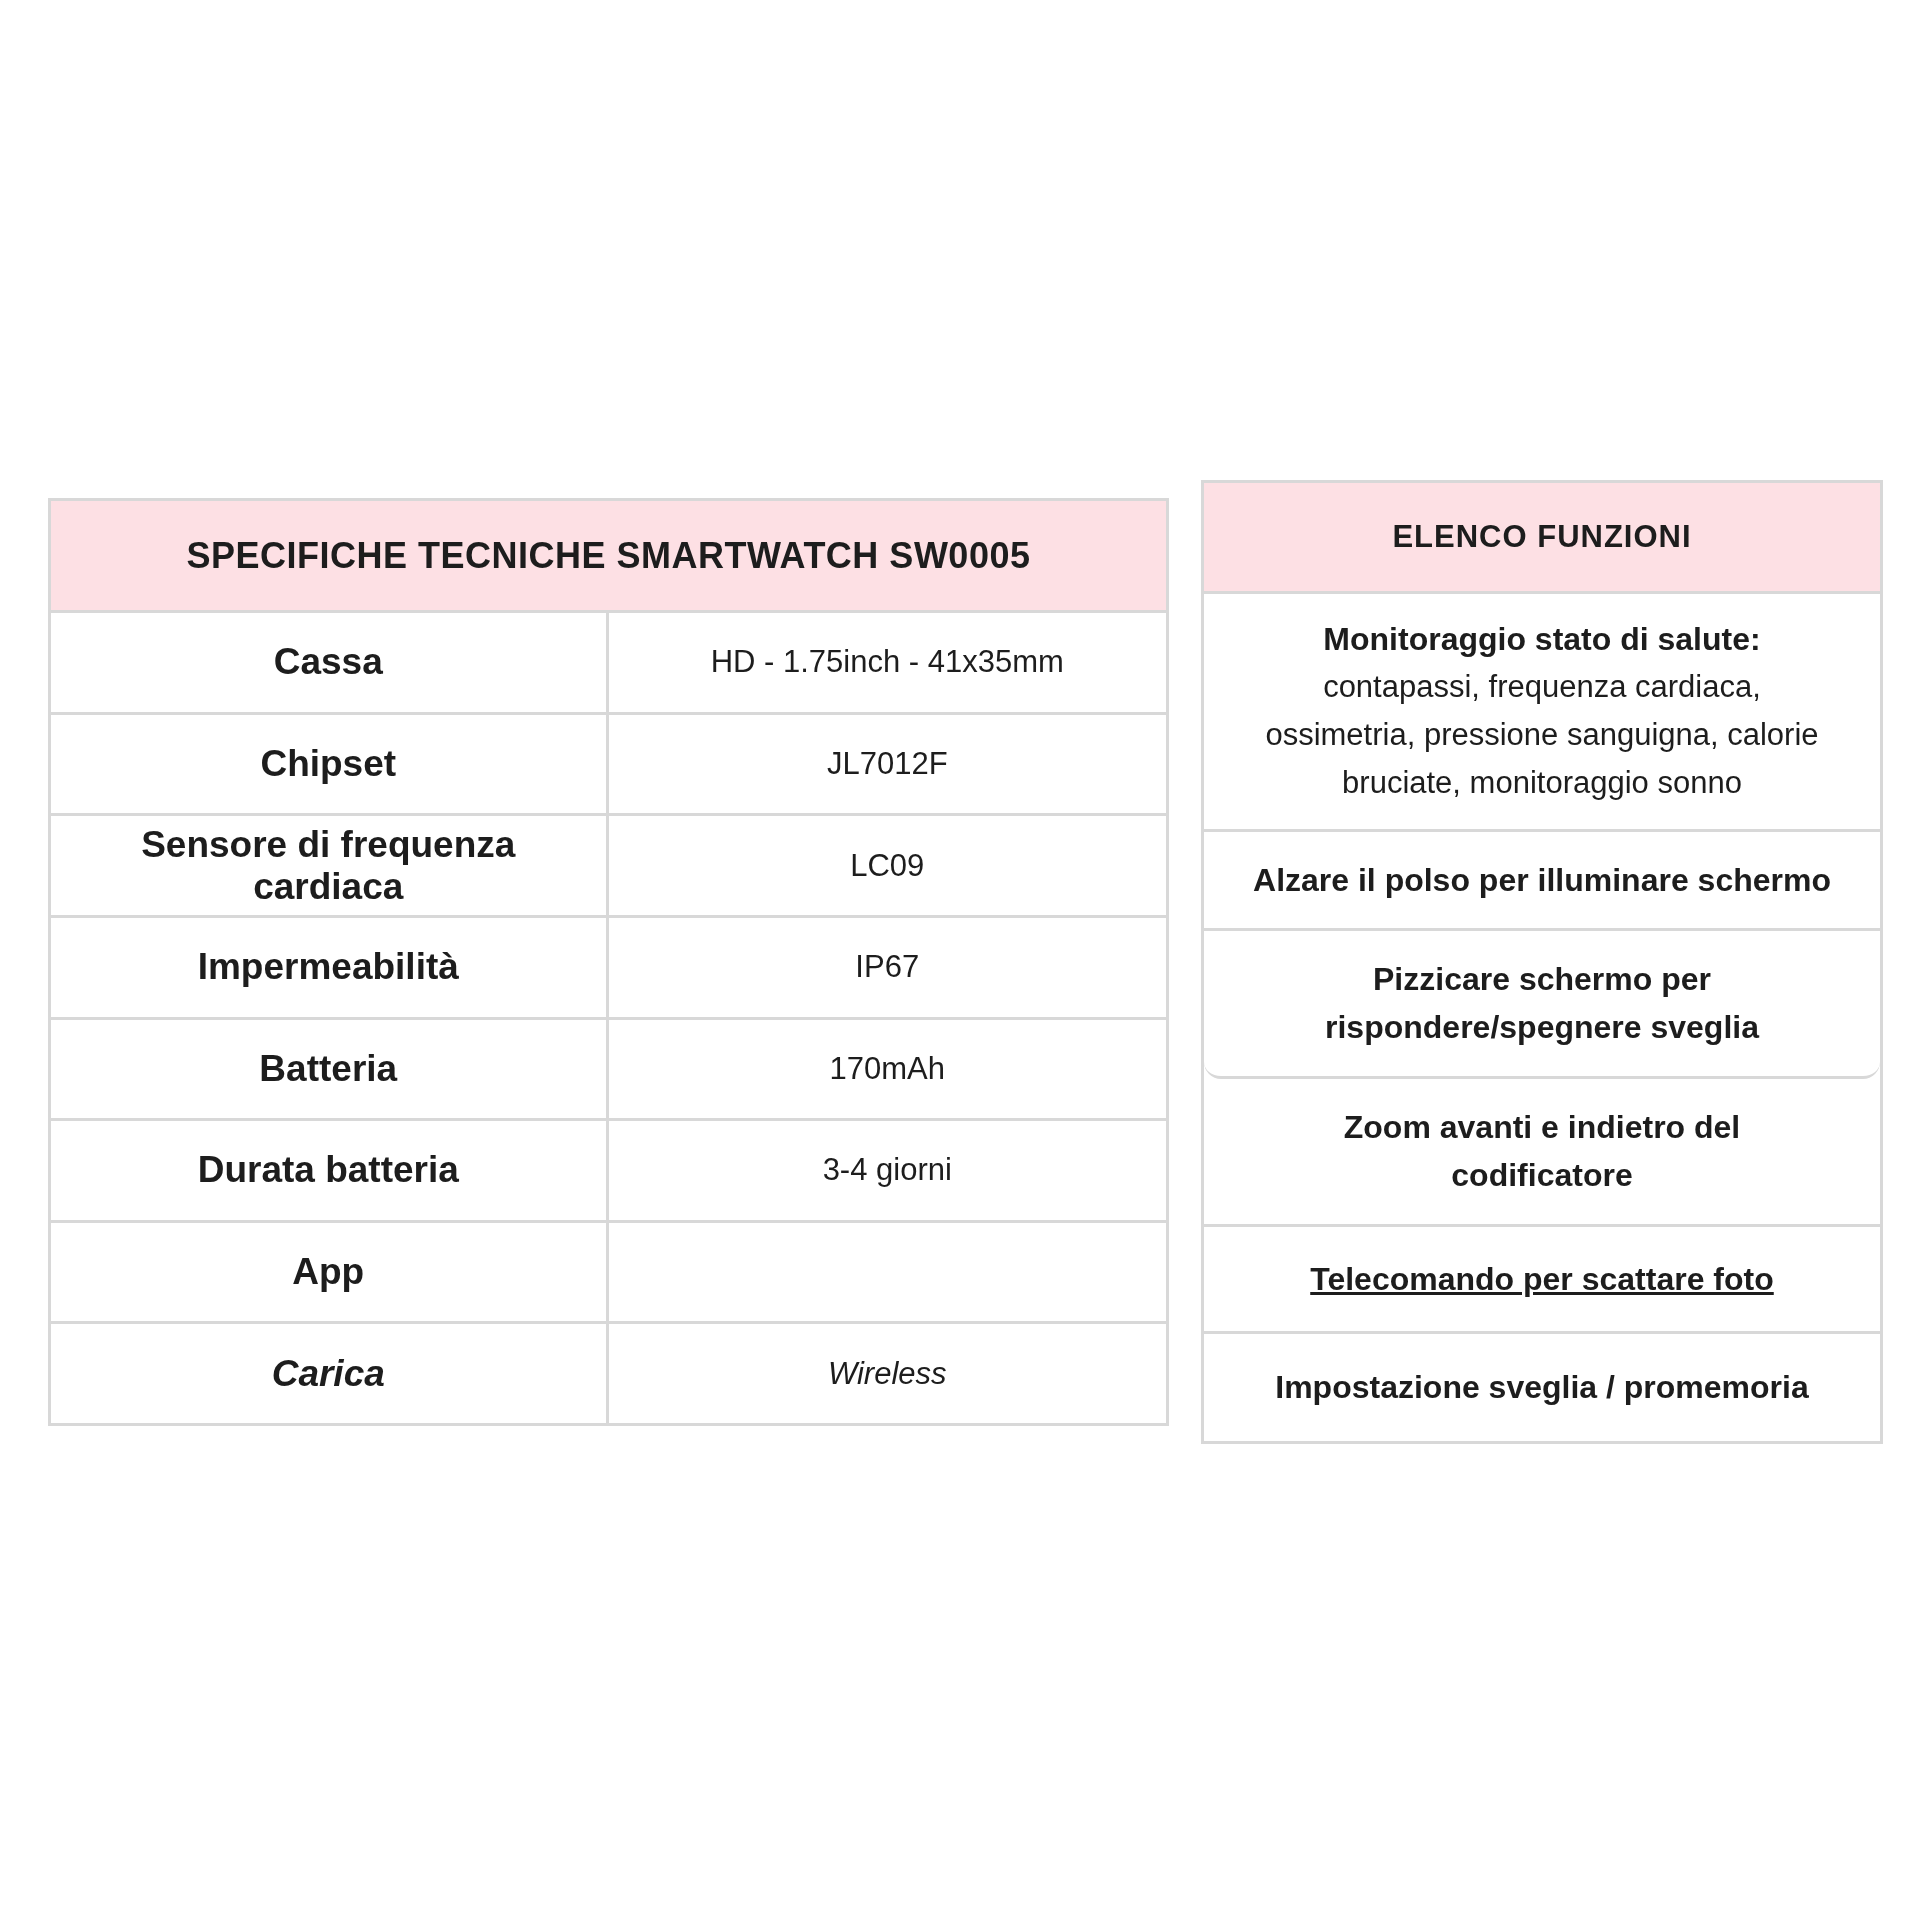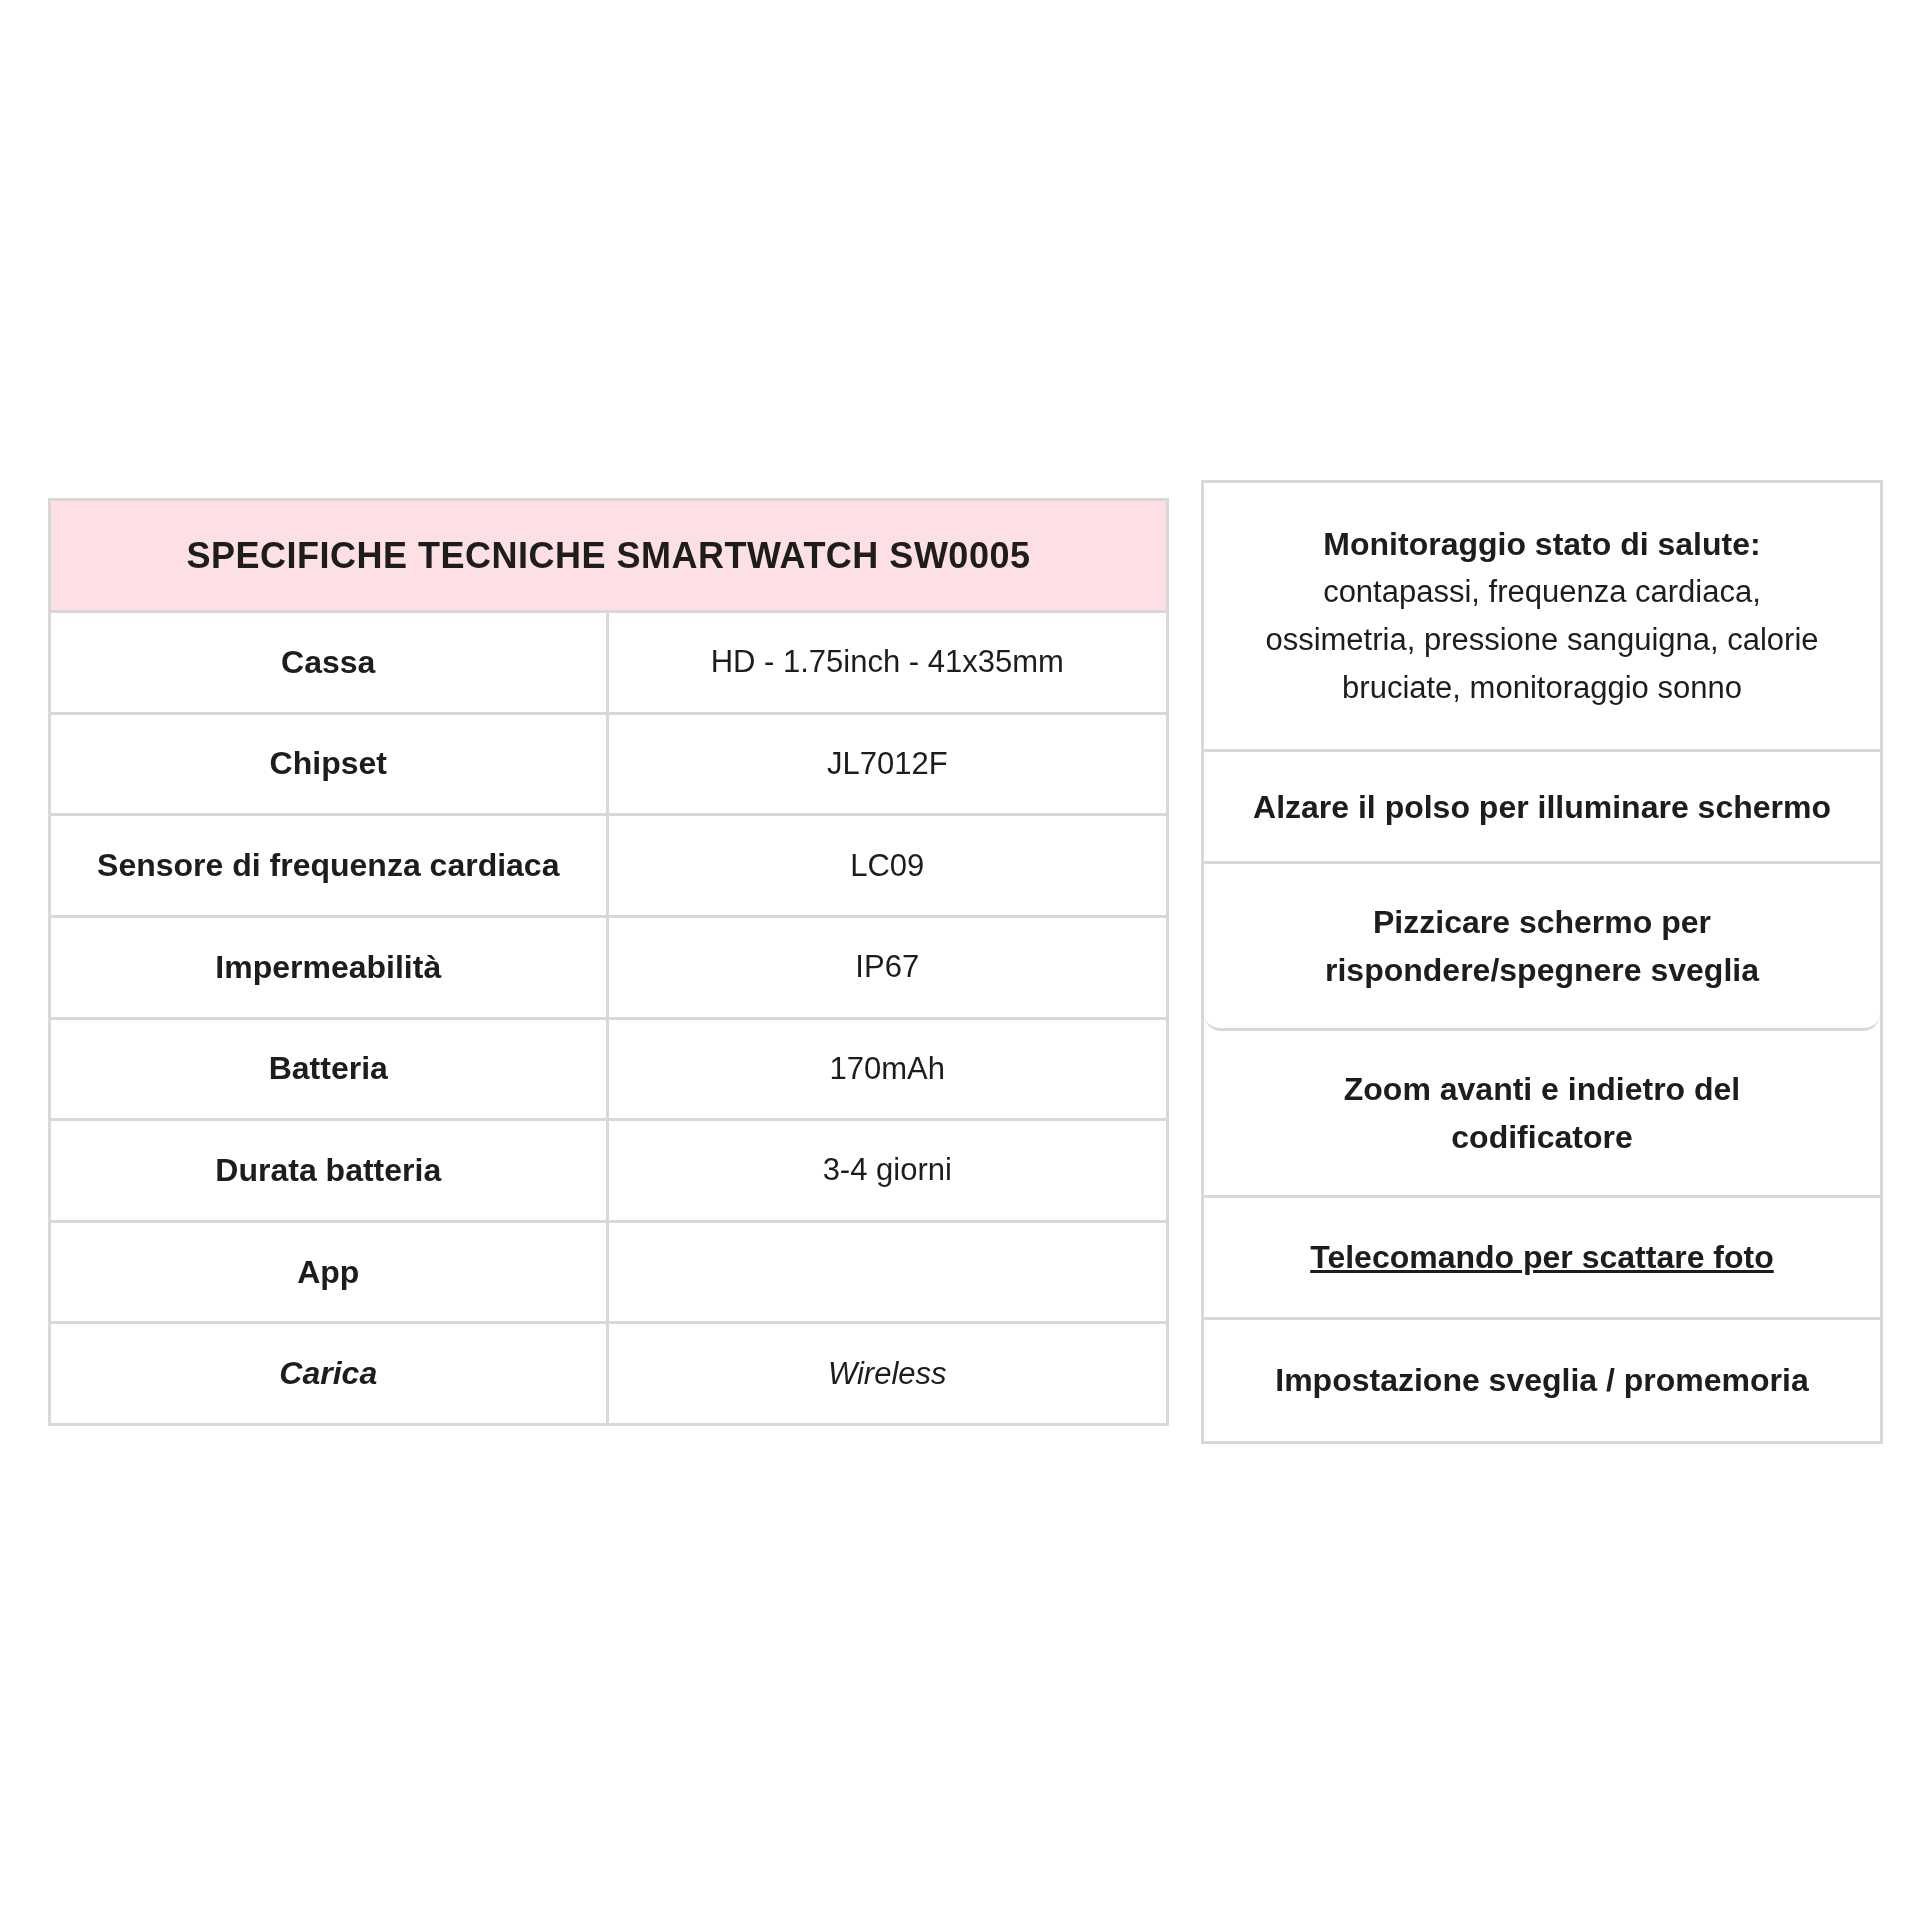--- a/index.html
+++ b/index.html
@@ -48,21 +48,21 @@
     min-height: 0;
   }
   .spec-row:last-child { border-bottom: none; font-style: italic; }
   .spec-label {
     width: 50%;
     box-sizing: border-box;
     border-right: 3px solid #d8d8d8;
     display: flex;
     align-items: center;
     justify-content: center;
-    font-size: 32px;
+    font-size: 37px;
     font-weight: bold;
     text-align: center;
     padding: 0 14px;
   }
   .spec-value {
     width: 50%;
     display: flex;
     align-items: center;
     justify-content: center;
     font-size: 31px;
@@ -156,20 +156,21 @@
   <div class="spec-row">
     <div class="spec-label">App</div>
   </div>
   <div class="spec-row">
     <div class="spec-label">Carica</div>
     <div class="spec-value">Wireless</div>
   </div>
 </div>
 
 <div class="func-table">
+  <div class="func-header">ELENCO FUNZIONI</div>
 
   <div class="func-row" style="flex: 243 1 0;">
     <div class="func-bold">Monitoraggio stato di salute:</div>
     <div class="func-regular">contapassi, frequenza cardiaca,
 ossimetria, pressione sanguigna, calorie
 bruciate, monitoraggio sonno</div>
   </div>
   <div class="func-row" style="flex: 100 1 0;">
     <div class="func-bold">Alzare il polso per illuminare schermo</div>
   </div>

